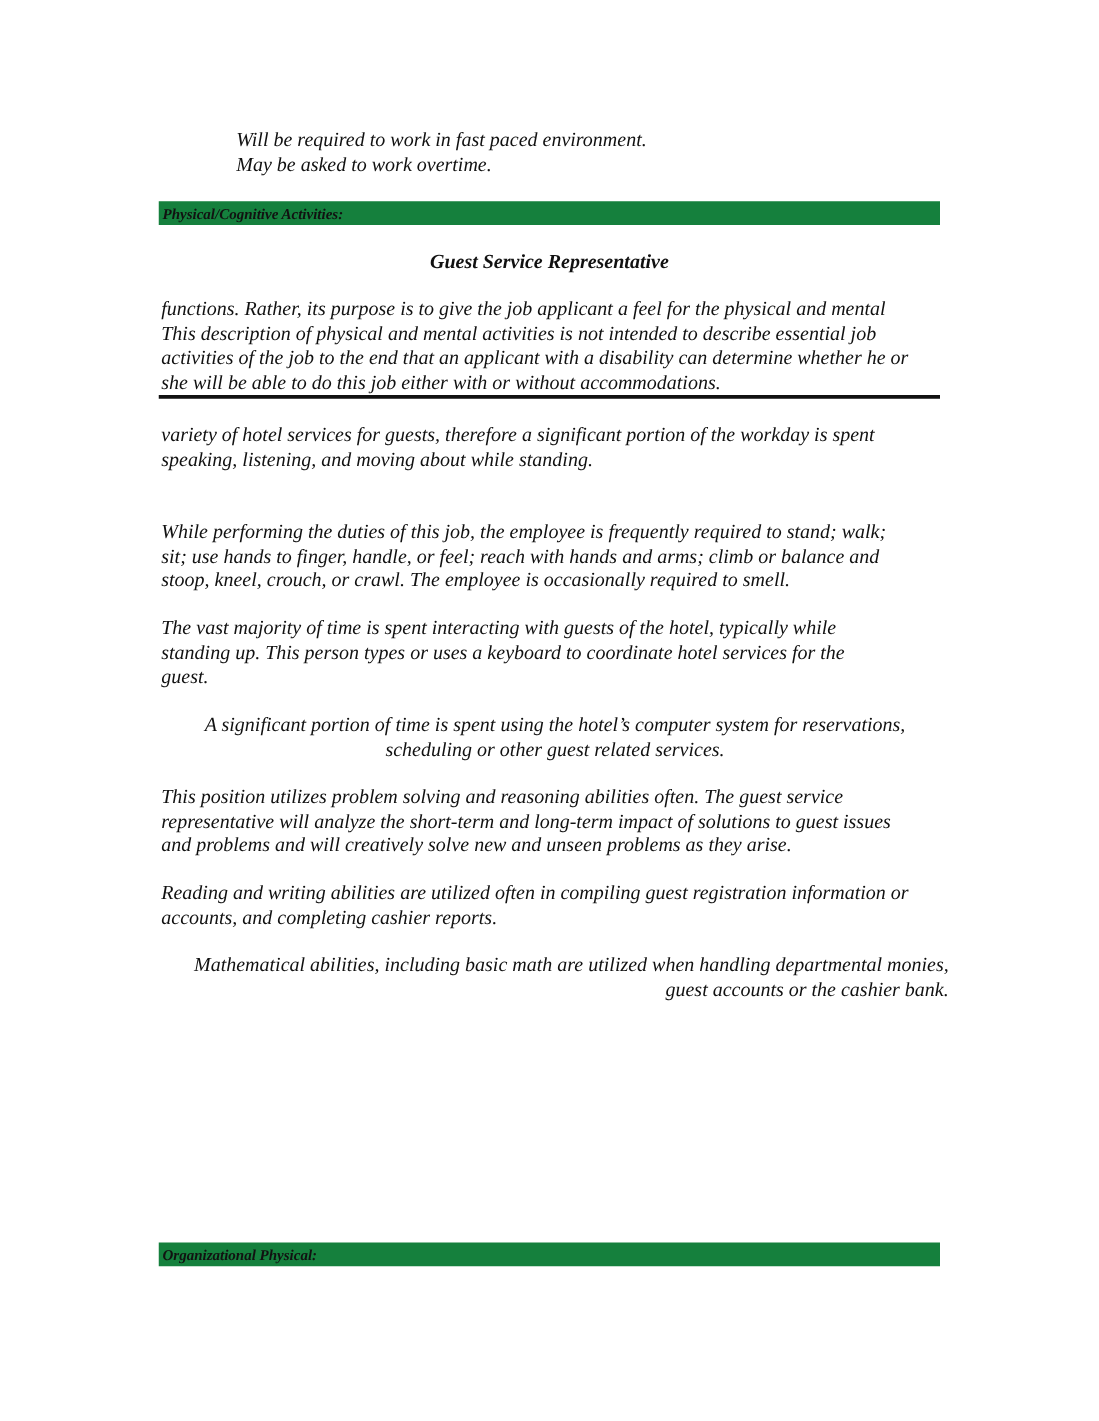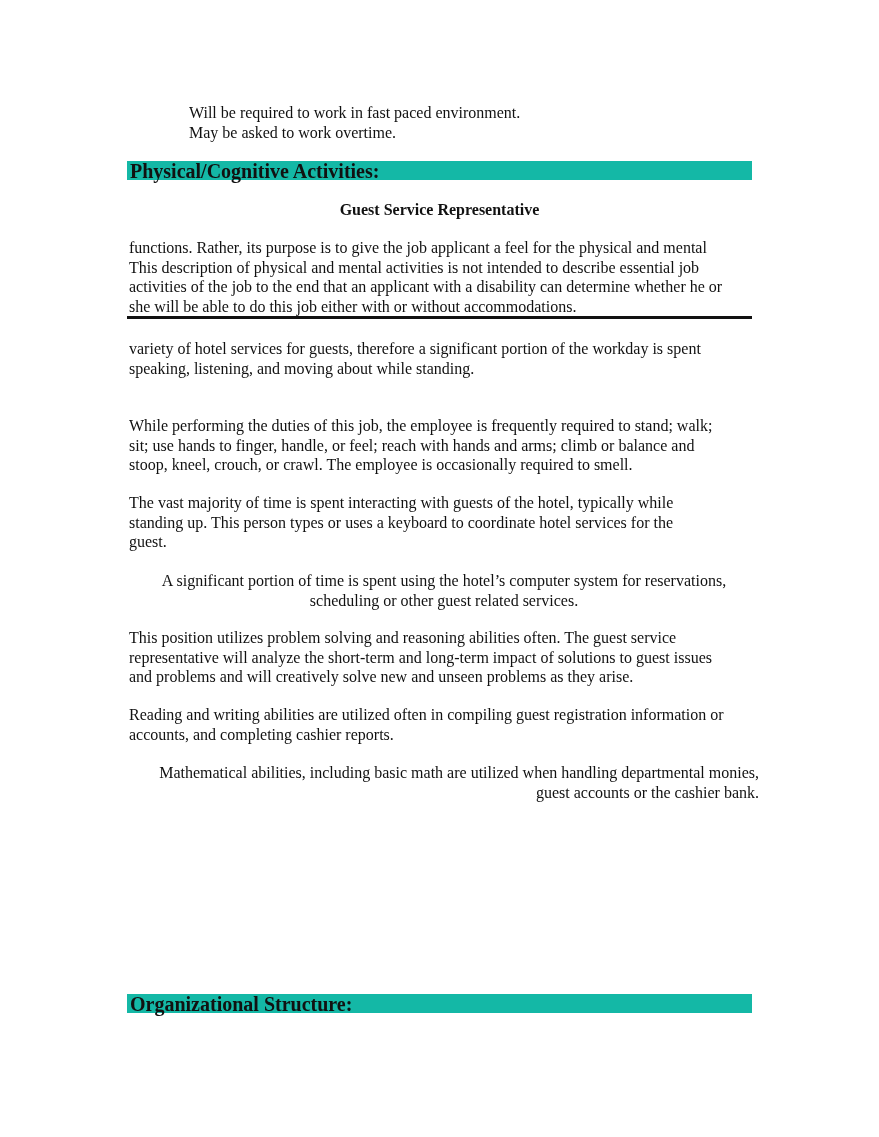--- a/index.html
+++ b/index.html
@@ -11,37 +11,37 @@
       width: 879px;
       height: 1137px;
       position: relative;
       overflow: hidden;
       font-family: "Liberation Serif", "DejaVu Serif", serif;
       color: #111111;
     }
     .page {
       position: absolute;
       left: 0; top: 0;
-      width: 879px; height: 1137px;
+      width: 879px; height: 1137px; font-style: italic;
     }
     .indent-line {
       position: absolute;
       left: 189px;
       font-size: 16px;
       line-height: 19px;
       white-space: nowrap;
     }
     .section-bar {
       position: absolute;
       left: 127px;
       width: 625px;
       height: 19px;
-      background: #14b8a6;
+      background: #15803d;
       font-weight: bold;
-      font-size: 20px;
+      font-size: 12px;
       line-height: 20px;
       padding-left: 3px;
       box-sizing: border-box;
       white-space: nowrap;
     }
     .doc-title {
       position: absolute;
       left: 127px;
       width: 625px;
       top: 200px;
@@ -123,15 +123,15 @@
   <div class="para" style="top:705px;">
     <span class="ln">Reading and writing abilities are utilized often in compiling guest registration information or</span>
     <span class="ln">accounts, and completing cashier reports.</span>
   </div>
 
   <div class="para" style="top:763px;text-align:right;">
     <span class="ln">Mathematical abilities, including basic math are utilized when handling departmental monies,</span>
     <span class="ln">guest accounts or the cashier bank.</span>
   </div>
 
-  <div class="section-bar" style="top:994px;">Organizational Structure:</div>
+  <div class="section-bar" style="top:994px;">Organizational Physical:</div>
 
 </div>
 
 </body></html>

